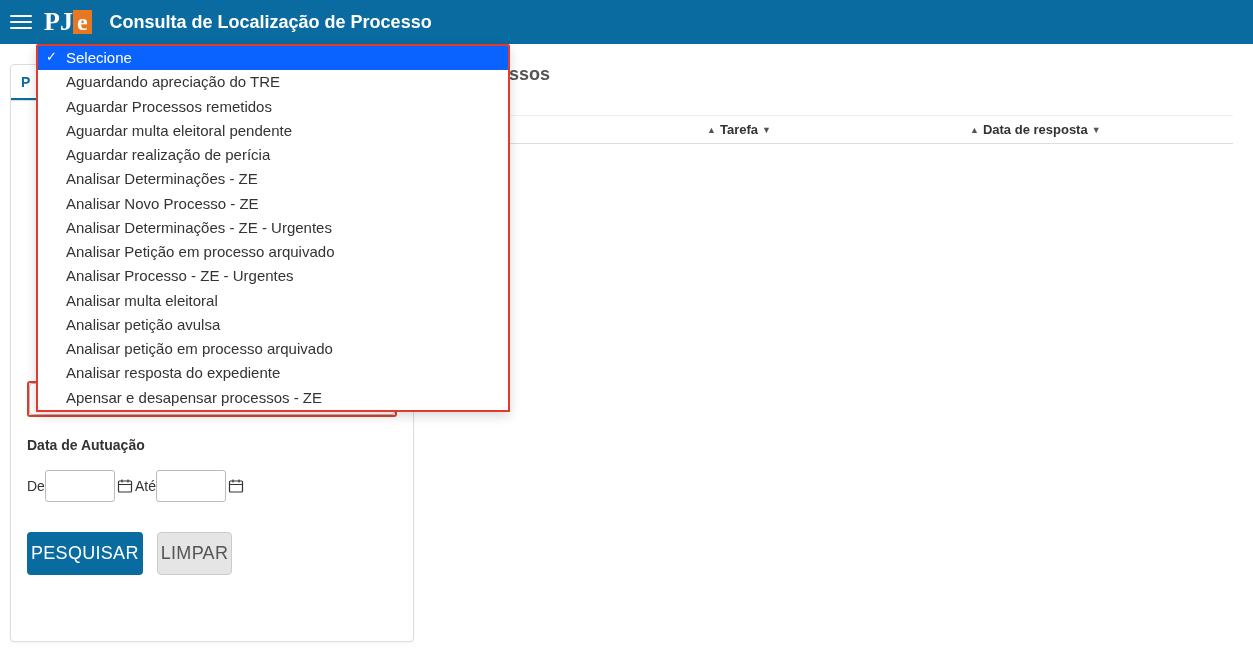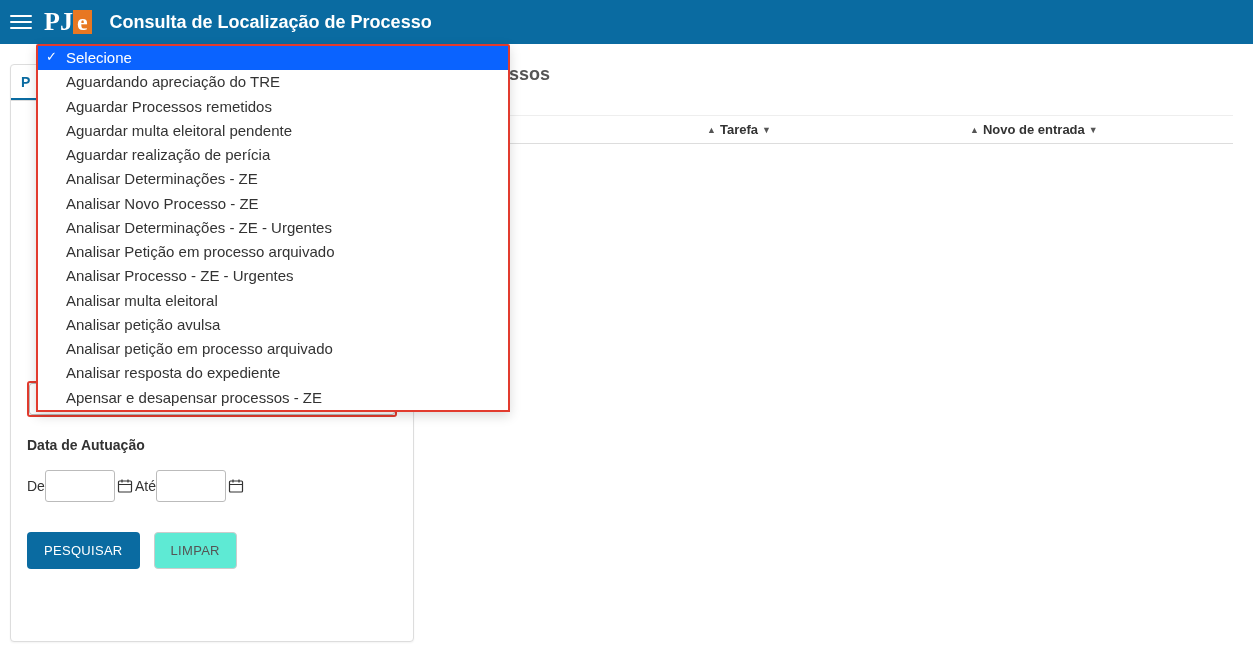--- a/index.html
+++ b/index.html
@@ -24,23 +24,23 @@
   .form-group{margin-top:20px;}
   .form-group label{display:block;font-size:14px;font-weight:600;margin-bottom:8px;}
   .select-wrap{border:2px solid #e23b2e;border-radius:3px;}
   select.select{width:100%;height:32px;font-size:14px;padding:4px 6px;border:1px solid #bbb;border-radius:3px;background:#fff;}
 
   .date-row{display:flex;align-items:center;gap:0;font-size:14px;margin-top:17px;}
   .date-row input{width:60px;height:26px;border:1px solid #bbb;border-radius:3px;padding:2px 4px;font-size:13px;}
   .cal-icon{width:20px;height:20px;display:inline-flex;align-items:center;justify-content:center;font-size:14px;color:#333;}
 
   .btn-row{margin-top:30px;display:flex;gap:14px;}
-  .btn{padding:10px 16px;font-size:13px;border-radius:4px;border:1px solid transparent;cursor:pointer;letter-spacing:.3px;}
+  .btn{padding:10px 3px;font-size:18px;border-radius:4px;border:1px solid transparent;cursor:pointer;letter-spacing:.3px;}
   .btn-primary{background:#0a6ba1;color:#fff;}
-  .btn-default{background:#5eead4;color:#555;border-color:#ccc;}
+  .btn-default{background:#e5e5e5;color:#555;border-color:#ccc;}
 
   
   .results-area{flex:1;padding:0 10px;}
   .results-title{font-size:18px;color:#555;margin:0 0 30px 0;text-align:left;}
   .results-header{display:flex;border-bottom:1px solid #ddd;border-top:1px solid #eee;padding:6px 0;}
   .col{flex:1;font-size:13px;font-weight:600;color:#333;display:flex;align-items:center;gap:4px;}
   .sort-caret{font-size:9px;color:#555;}
 
   
   .dropdown-overlay{position:absolute;top:44px;left:36px;width:470px;max-height:395px;background:#fff;border:2px solid #e23b2e;border-radius:2px 2px 0 0;overflow:hidden;z-index:50;box-shadow:0 4px 12px rgba(0,0,0,.15);}
@@ -134,19 +134,19 @@
           <span>Fluxo</span>
           <span class="sort-caret">▼</span>
         </div>
         <div class="col">
           <span class="sort-caret">▲</span>
           <span>Tarefa</span>
           <span class="sort-caret">▼</span>
         </div>
         <div class="col">
           <span class="sort-caret">▲</span>
-          <span>Novo de entrada</span>
+          <span>Data de resposta</span>
           <span class="sort-caret">▼</span>
         </div>
       </div>
   </section>
 
 </div>
 
 </body></html>

